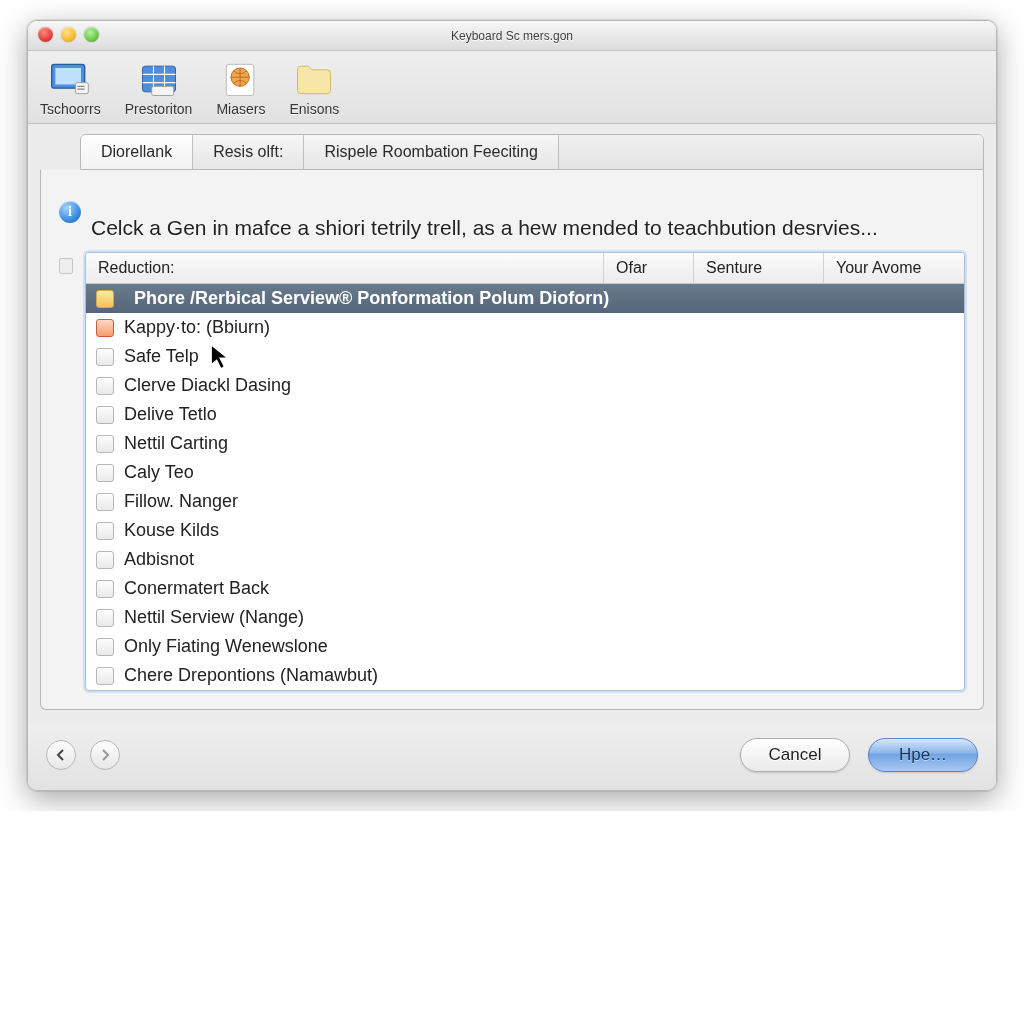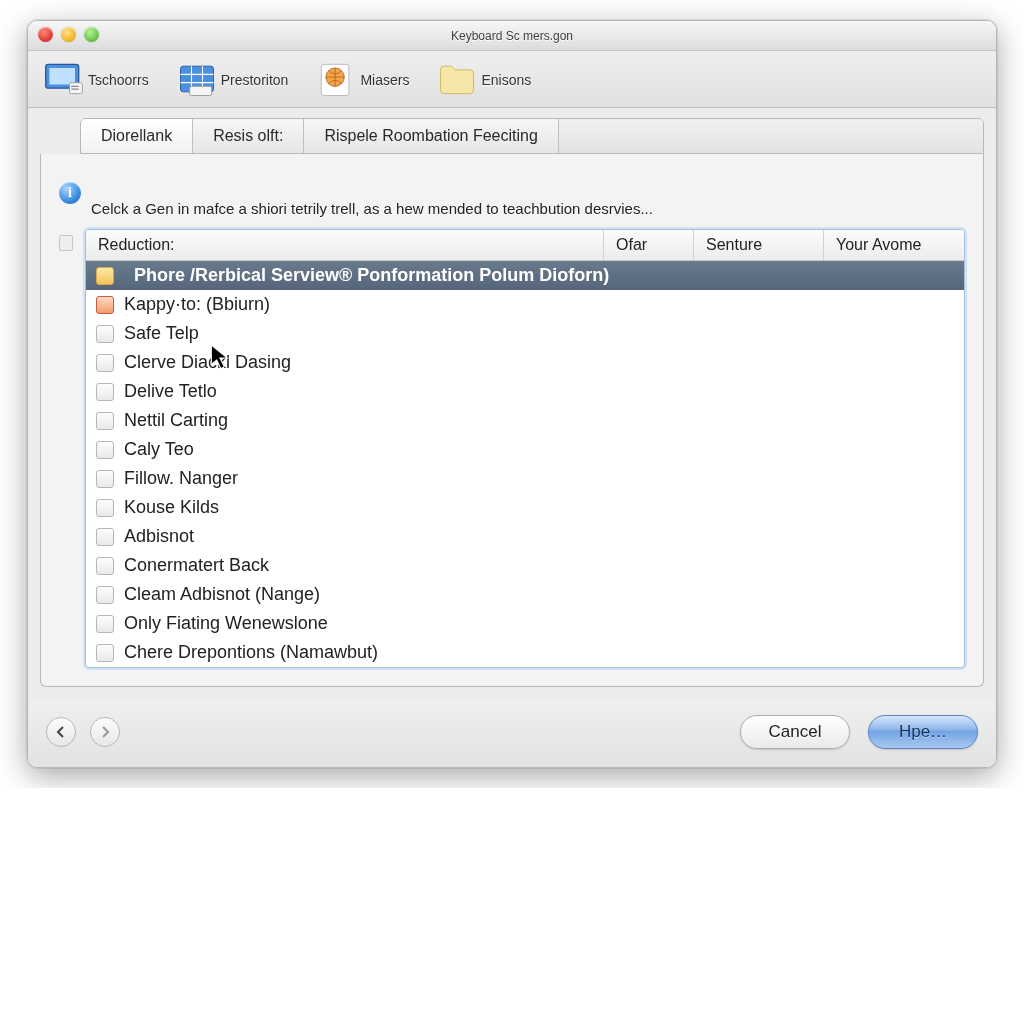--- a/index.html
+++ b/index.html
@@ -50,21 +50,21 @@
   }
   .toolbar {
     display: flex;
     gap: 24px;
     padding: 8px 12px 6px 12px;
     background: linear-gradient(#efefef, #e1e1e1);
     border-bottom: 1px solid #bfbfbf;
   }
   .tb-item {
     display: flex;
-    flex-direction: row;
+    flex-direction: column;
     align-items: center;
     font-size: 14px;
     color: #333;
     text-shadow: 0 1px 0 #fff;
     cursor: default;
   }
   .tb-icon {
     width: 48px; height: 40px; margin-bottom: 2px;
     display: flex; align-items: center; justify-content: center;
   }
@@ -108,21 +108,21 @@
     margin-bottom: 12px;
   }
   .info-icon {
     width: 22px; height: 22px; border-radius: 50%;
     background: radial-gradient(circle at 35% 30%, #a7d4ff, #3a8de0 60%, #1f5ea8);
     display: flex; align-items:center; justify-content:center;
     color: #fff; font-weight: bold; font-size: 14px;
     font-family: Georgia, serif;
     box-shadow: inset 0 1px 1px rgba(255,255,255,0.6);
   }
-  .info-text { font-size: 15px; color: #222; text-shadow: 0 1px 0 #fff; margin-top: 32px;}
+  .info-text { font-size: 21px; color: #222; text-shadow: 0 1px 0 #fff; margin-top: 32px;}
   .listbox-wrap { display:flex; gap:8px; }
   .left-gutter { width: 18px; padding-top:6px; }
   .left-gutter .gblock {
     width: 14px; height: 16px; background: #eee; border:1px solid #c4c4c4; border-radius:2px;
   }
   .listbox {
     flex: 1;
     border: 1px solid #a8bfd6;
     border-radius: 4px;
     background: #fff;
@@ -334,21 +334,21 @@
               <div class="row">
                 <div class="ricon"></div>
                 <span>Adbisnot</span>
               </div>
               <div class="row">
                 <div class="ricon"></div>
                 <span>Conermatert Back</span>
               </div>
               <div class="row">
                 <div class="ricon"></div>
-                <span>Cleam Adbisnot (Nange)</span>
+                <span>Nettil Serview (Nange)</span>
               </div>
               <div class="row">
                 <div class="ricon"></div>
                 <span>Only Fiating Wenewslone</span>
               </div>
               <div class="row">
                 <div class="ricon"></div>
                 <span>Chere Drepontions (Namawbut)</span>
               </div>
             </div>

